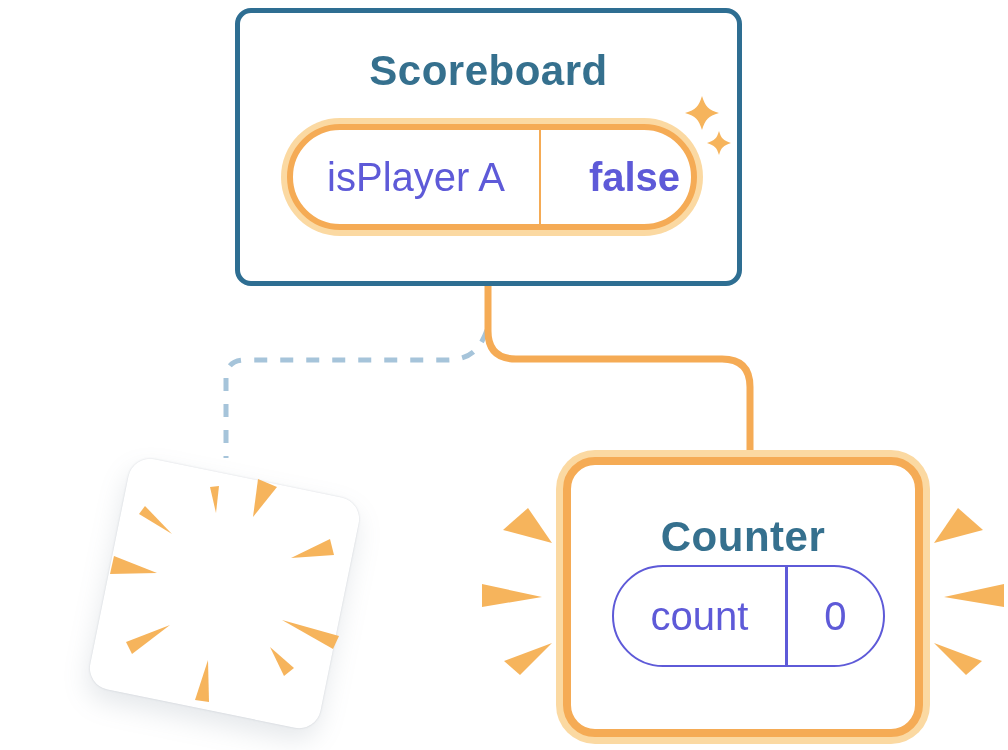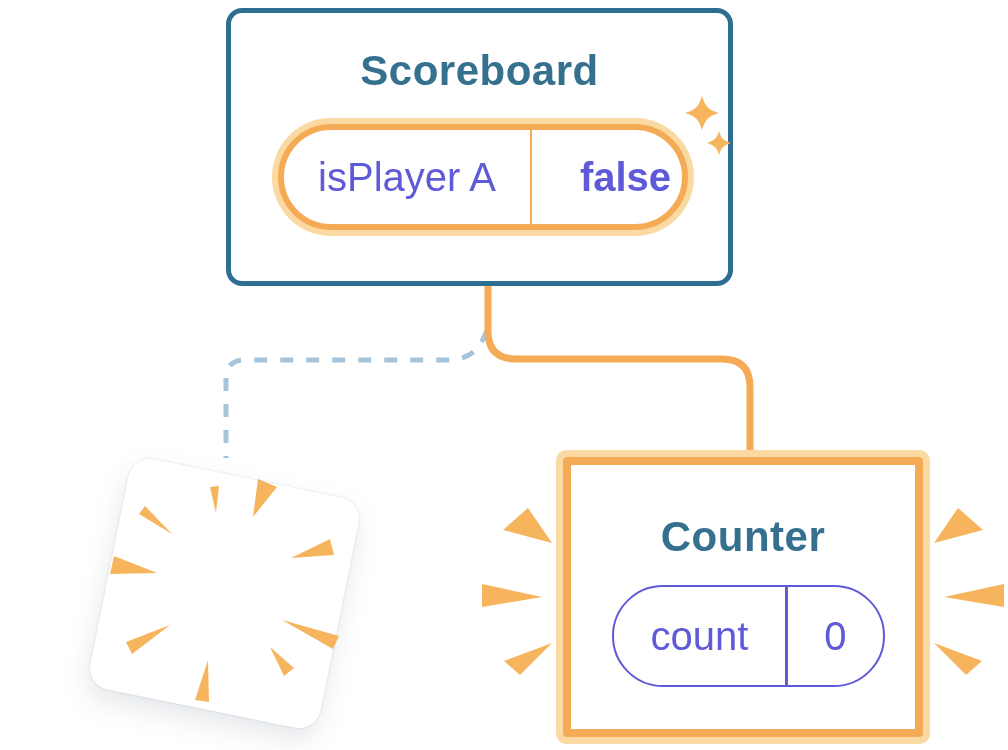--- a/index.html
+++ b/index.html
@@ -11,21 +11,21 @@
   svg.layer{position:absolute;left:0;top:0;pointer-events:none;}
   .connectors{z-index:1;}
   .overlay{z-index:6;}
 
   
   .solid-line{fill:none;stroke:var(--orange,#f5ab55);stroke-width:7;stroke-linecap:round;}
   .dashed-line{fill:none;stroke:var(--dash-blue,#a6c4da);stroke-width:5;stroke-dasharray:13 13;stroke-linecap:butt;}
 
   
   .scoreboard{
-    position:absolute;left:226px;top:8px;width:497px;height:268px;z-index:4;
+    position:absolute;left:235px;top:8px;width:497px;height:268px;z-index:4;
     background:#fff;border:5px solid var(--teal-border,#2e6e92);border-radius:16px;
   }
   .card-title{
     text-align:center;font-size:42px;font-weight:700;letter-spacing:.5px;
     color:var(--teal-text,#35708e);
   }
   .scoreboard .card-title{margin-top:36px;line-height:44px;}
 
   .prop-pill{
     position:absolute;left:47px;top:111px;width:398px;height:94px;
@@ -41,26 +41,26 @@
   
   .destroyed-card{
     position:absolute;left:107px;top:476px;width:235px;height:235px;z-index:2;
     background:#fff;border-radius:22px;transform:rotate(11.5deg);
     box-shadow:0 0 2px rgba(90,105,125,.25),0 12px 26px rgba(110,125,145,.18);
   }
 
   
   .counter{
     position:absolute;left:563px;top:457px;width:344px;height:264px;z-index:4;
-    background:#fff;border:8px solid var(--orange,#f5ab55);border-radius:4px;
+    background:#fff;border:8px solid var(--orange,#f5ab55);border-radius:32px;
     box-shadow:0 0 0 7px var(--orange-halo,#fbd9a2);
   }
   .counter .card-title{margin-top:50px;line-height:44px;}
   .state-pill{
-    position:absolute;left:41px;top:120px;width:269px;height:98px;
+    position:absolute;left:41px;top:100px;width:269px;height:98px;
     border:2.5px solid var(--purple,#5e5ad8);border-radius:52px;background:#fff;
     display:flex;align-items:stretch;overflow:hidden;
   }
   .state-pill .cell{display:flex;align-items:center;justify-content:center;font-size:40px;color:var(--purple,#5e5ad8);}
   .state-pill .cell.name{width:171px;}
   .state-pill .cell.value{flex:1;}
   .state-pill .divider{width:2.5px;background:var(--purple,#5e5ad8);}
 
   .ray{fill:var(--ray-orange,#f6b45c);}
   .sparkle{fill:var(--ray-orange,#f6b45c);}

